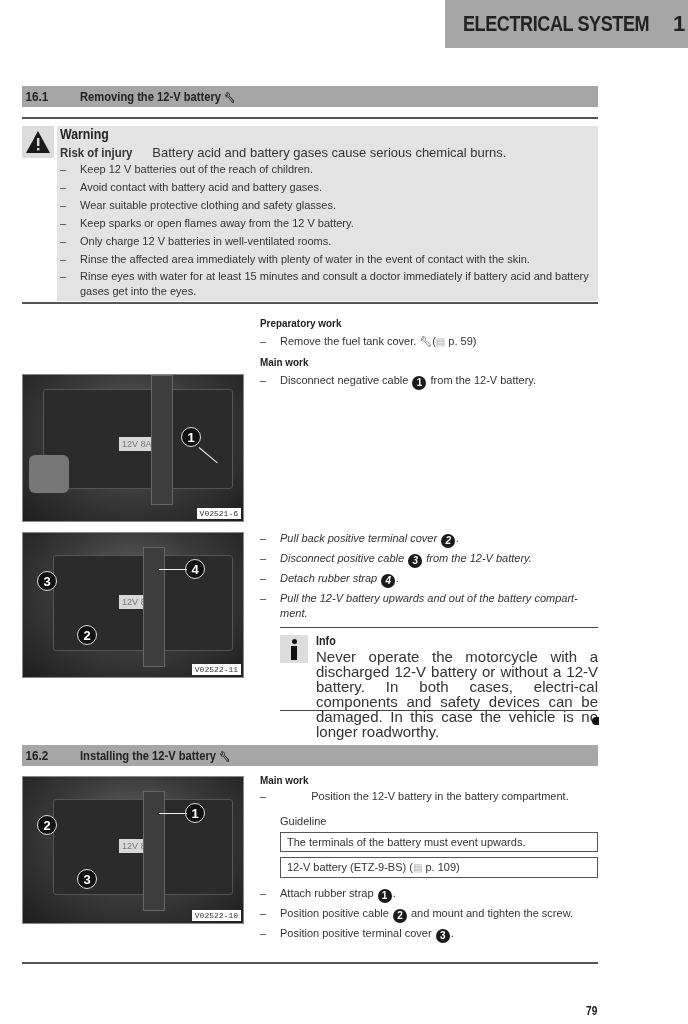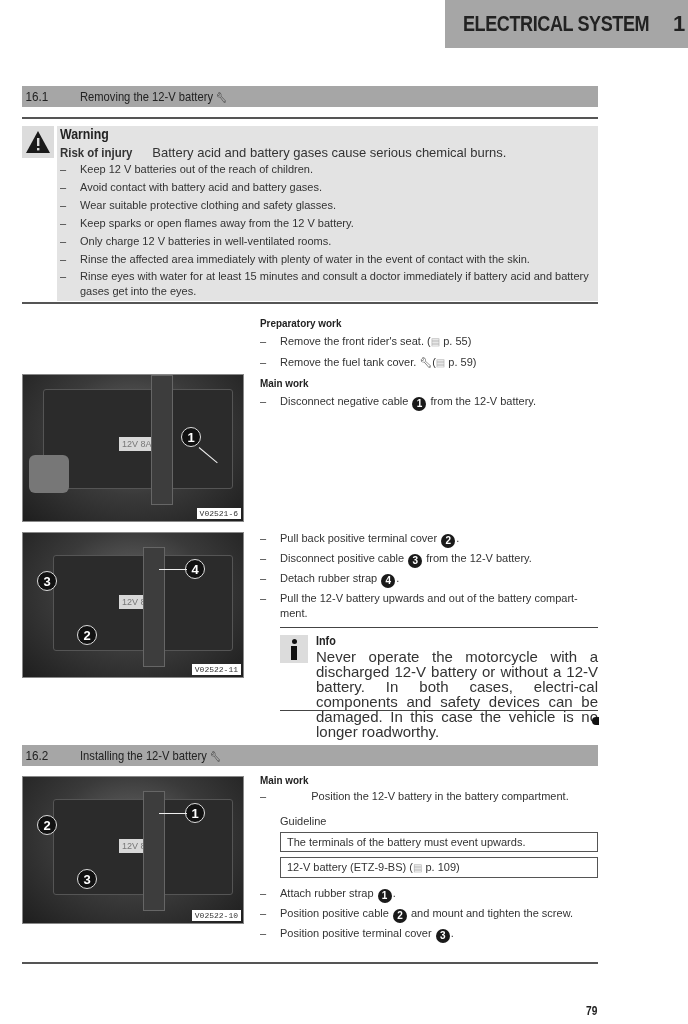--- a/index.html
+++ b/index.html
@@ -9,21 +9,21 @@
     }
     .chapter-tab {
       position: absolute; left: 445px; top: 0; width: 243px; height: 48px; background: #a6a6a6;
       display: flex; align-items: center; padding-left: 18px;
     }
     .chapter-tab .t { font-weight: bold; font-size: 22px; color: #222; letter-spacing: -0.5px; transform: scaleX(0.82); transform-origin: left center; white-space: nowrap; }
     .chapter-tab .n { position: absolute; left: 228px; font-weight: bold; font-size: 22px; color: #222; }
 
     .sec-head {
       position: absolute; left: 22px; width: 576px; height: 21px; background: #a6a6a6;
-      display: flex; align-items: center; font-weight: normal; font-size: 13px; color: #222;
+      display: flex; align-items: center; font-weight: bold; font-size: 13px; color: #222;
     }
     .sec-head .num { width: 58px; padding-left: 4px; transform: scaleX(0.9); transform-origin: left center; }
     .sec-head .ttl { transform: scaleX(0.86); transform-origin: left center; white-space: nowrap; }
     .hr { position: absolute; left: 22px; width: 576px; height: 2px; background: #555; }
     .hr.thin { height: 1px; background: #444; }
 
     .warn-box {
       position: absolute; left: 57px; top: 126px; width: 541px; height: 175px; background: #e3e3e3;
     }
     .warn-icon { position: absolute; left: 22px; top: 126px; width: 32px; height: 32px; background: #dcdcdc; display: flex; align-items: center; justify-content: center; }
@@ -104,40 +104,39 @@
   <li>Keep sparks or open flames away from the 12 V battery.</li>
   <li>Only charge 12 V batteries in well-ventilated rooms.</li>
   <li>Rinse the affected area immediately with plenty of water in the event of contact with the skin.</li>
   <li class="two">Rinse eyes with water for at least 15 minutes and consult a doctor immediately if battery acid and battery gases get into the eyes.</li>
 </ul>
 <div class="hr" style="top:302px;"></div>
 
 <div class="right-col" style="top:317px;">
   <div class="sub-h">Preparatory work</div>
   <ul class="dash-list step-list">
-    <li><span>Remove the front rider's seat.</span> (<span class="ref">▤</span> <span>p. 55</span>)</li>
     <li><span>Remove the fuel tank cover.</span> <span class="wrench">🔧︎</span>(<span class="ref">▤</span> <span>p. 59</span>)</li>
   </ul>
   <div class="sub-h" style="margin-top:4px;">Main work</div>
   <ul class="dash-list step-list">
     <li><span>Disconnect negative cable</span> <span class="badge">1</span> <span>from the 12-V battery.</span></li>
   </ul>
 </div>
 
 <div class="photo" style="top:374px; height:148px;">
   <div class="batt" style="left:20px; top:14px; width:190px; height:100px;"></div>
   <div class="label" style="left:96px; top:62px;">12V 8Ah</div>
   <div class="strap" style="left:128px; top:0; width:22px; height:130px;"></div>
   <div style="position:absolute;left:6px;top:80px;width:40px;height:38px;background:#777;border-radius:6px;"></div>
   <div class="callout" style="left:158px; top:52px;">1</div>
   <div class="leader" style="left:176px; top:72px; width:24px; transform:rotate(40deg);"></div>
   <div class="code">V02521-6</div>
 </div>
 
-<div class="right-col" style="top:528px;">
+<div class="right-col" style="top:528px;font-style:italic;">
   <ul class="dash-list step-list">
     <li><span>Pull back positive terminal cover</span> <span class="badge">2</span><span>.</span></li>
     <li><span>Disconnect positive cable</span> <span class="badge">3</span> <span>from the 12-V battery.</span></li>
     <li><span>Detach rubber strap</span> <span class="badge">4</span><span>.</span></li>
     <li class="wrap">Pull the 12-V battery upwards and out of the battery compart-ment.</li>
   </ul>
 </div>
 
 <div class="photo" style="top:532px; height:146px;">
   <div class="batt" style="left:30px; top:22px; width:180px; height:96px;"></div>

